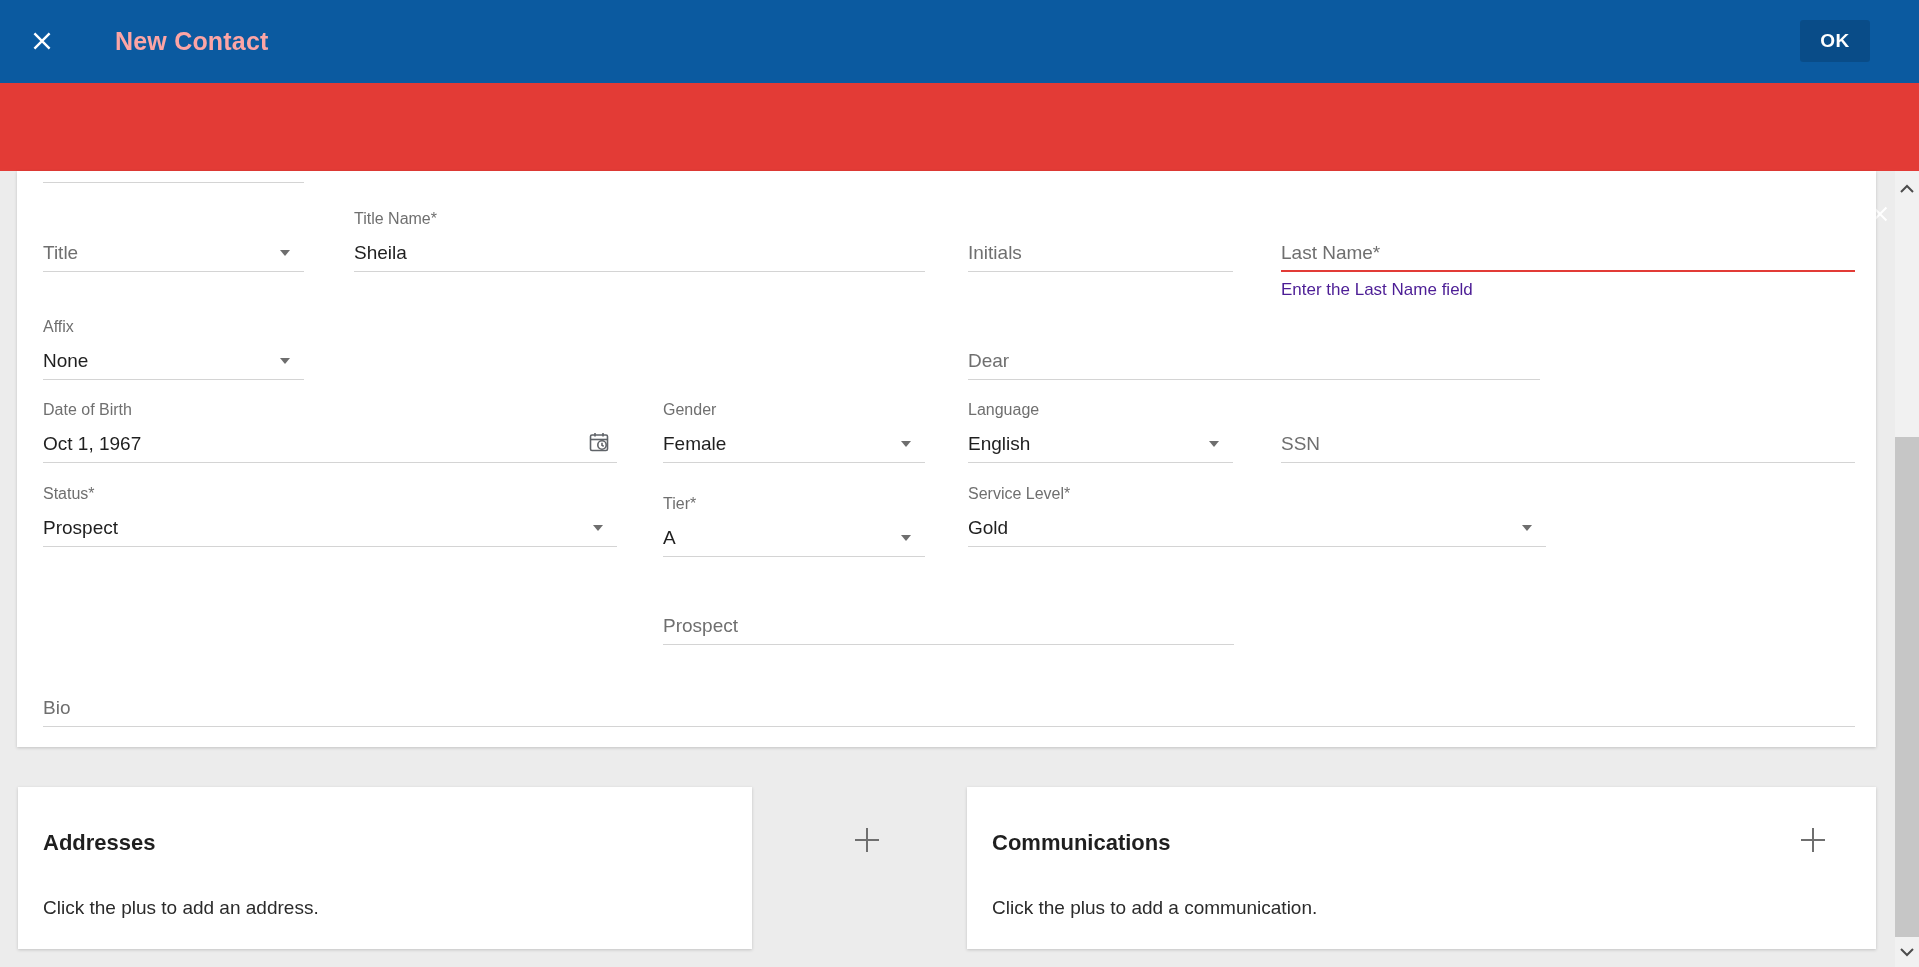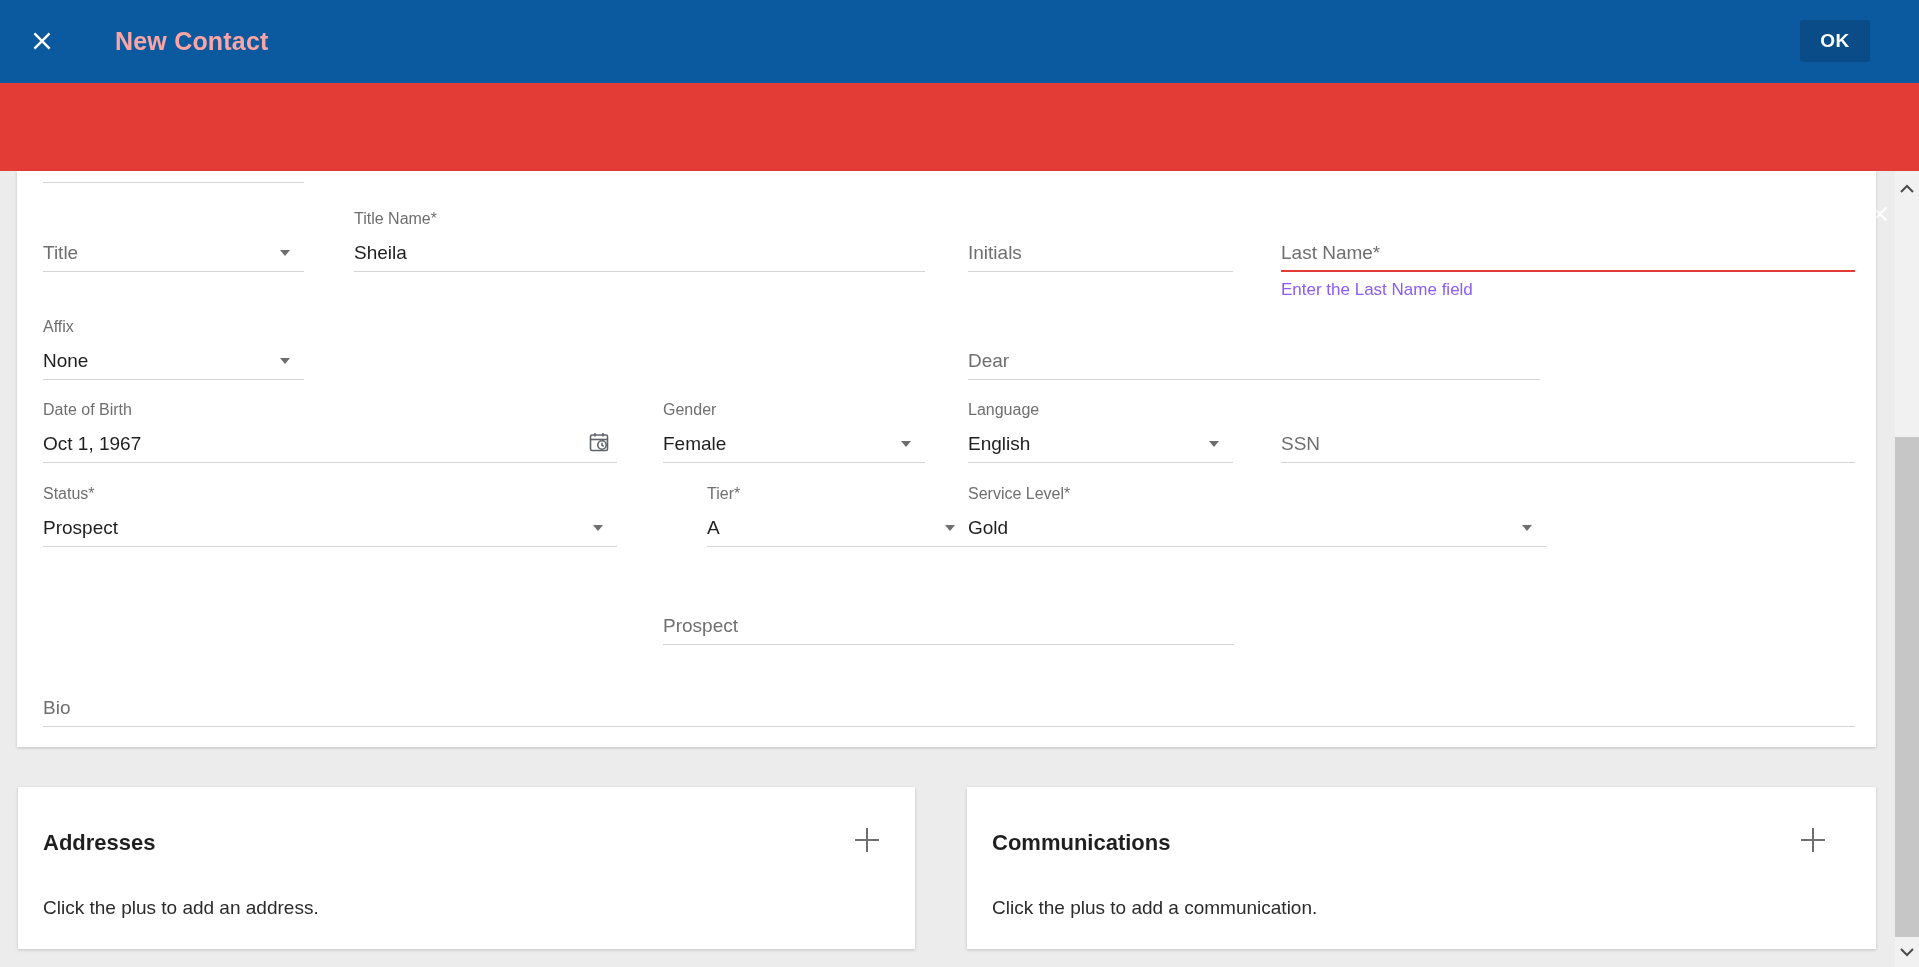--- a/index.html
+++ b/index.html
@@ -26,21 +26,21 @@
   #panel { position:absolute; left:17px; top:171px; width:1859px; height:576px; background:#ffffff;
     box-shadow:0 1px 3px rgba(0,0,0,0.18); }
 
   .field { position:absolute; cursor:text; }
   .field.select { cursor:pointer; }
   .flabel { position:absolute; left:0; top:0; font-size:16px; color:#6f6f6f; white-space:nowrap; }
   .fvalue { position:absolute; left:0; top:32px; font-size:19px; color:#1f1f1f; white-space:nowrap; }
   .fph    { position:absolute; left:0; top:32px; font-size:19px; color:#6f6f6f; white-space:nowrap; }
   .uline  { position:absolute; left:0; bottom:0; width:100%; height:1px; background:#d4d4d4; }
   .uline.err { height:2px; background:#e23b36; }
-  .ferror { position:absolute; left:0; top:70px; font-size:17px; color:#8b5cf6; white-space:nowrap; }
+  .ferror { position:absolute; left:0; top:70px; font-size:17px; color:#4c1d95; white-space:nowrap; }
   .dd-arrow { position:absolute; right:14px; top:40px; width:0; height:0;
     border-left:5.5px solid transparent; border-right:5.5px solid transparent; border-top:6px solid #6e6e6e; }
   .trail-icon { position:absolute; right:6px; top:29px; }
 
   
   .card { position:absolute; background:#ffffff; box-shadow:0 1px 3px rgba(0,0,0,0.18); }
   .card-title { position:absolute; left:25px; top:43px; font-size:22px; font-weight:bold; color:#1f1f1f; }
   .card-hint  { position:absolute; left:25px; top:110px; font-size:19px; color:#2b2b2b; }
   .card-plus  { position:absolute; top:38px; width:30px; height:30px; cursor:pointer; }
 
@@ -150,21 +150,21 @@
       <span class="uline"></span>
     </div>
 
     <div class="field select" style="left:26px;top:314px;width:574px;height:62px;">
       <span class="flabel">Status*</span>
       <span class="fvalue">Prospect</span>
       <span class="dd-arrow"></span>
       <span class="uline"></span>
     </div>
 
-    <div class="field select" style="left:646px;top:314px;width:262px;height:62px;margin-left:44px;">
+    <div class="field select" style="left:646px;top:324px;width:262px;height:62px;">
       <span class="flabel">Tier*</span>
       <span class="fvalue">A</span>
       <span class="dd-arrow"></span>
       <span class="uline"></span>
     </div>
 
     <div class="field select" style="left:951px;top:314px;width:578px;height:62px;">
       <span class="flabel">Service Level*</span>
       <span class="fvalue">Gold</span>
       <span class="dd-arrow"></span>
@@ -177,21 +177,21 @@
       <span class="uline"></span>
     </div>
 
     <div class="field" style="left:26px;top:494px;width:1812px;height:62px;">
       <span class="fph">Bio</span>
       <span class="uline"></span>
     </div>
 
   </div>
 
-  <div class="card" style="left:18px;top:787px;width:897px;height:162px;">
+  <div class="card" style="left:18px;top:787px;width:734px;height:162px;">
     <div class="card-title">Addresses</div>
     <div class="card-plus icon-btn" style="left:834px;">
       <svg width="30" height="30" viewBox="0 0 30 30">
         <path d="M15 3v24M3 15h24" stroke="#6f6f6f" stroke-width="2" fill="none"></path>
       </svg>
     </div>
     <div class="card-hint">Click the plus to add an address.</div>
   </div>
 
   <div class="card" style="left:967px;top:787px;width:909px;height:162px;">

